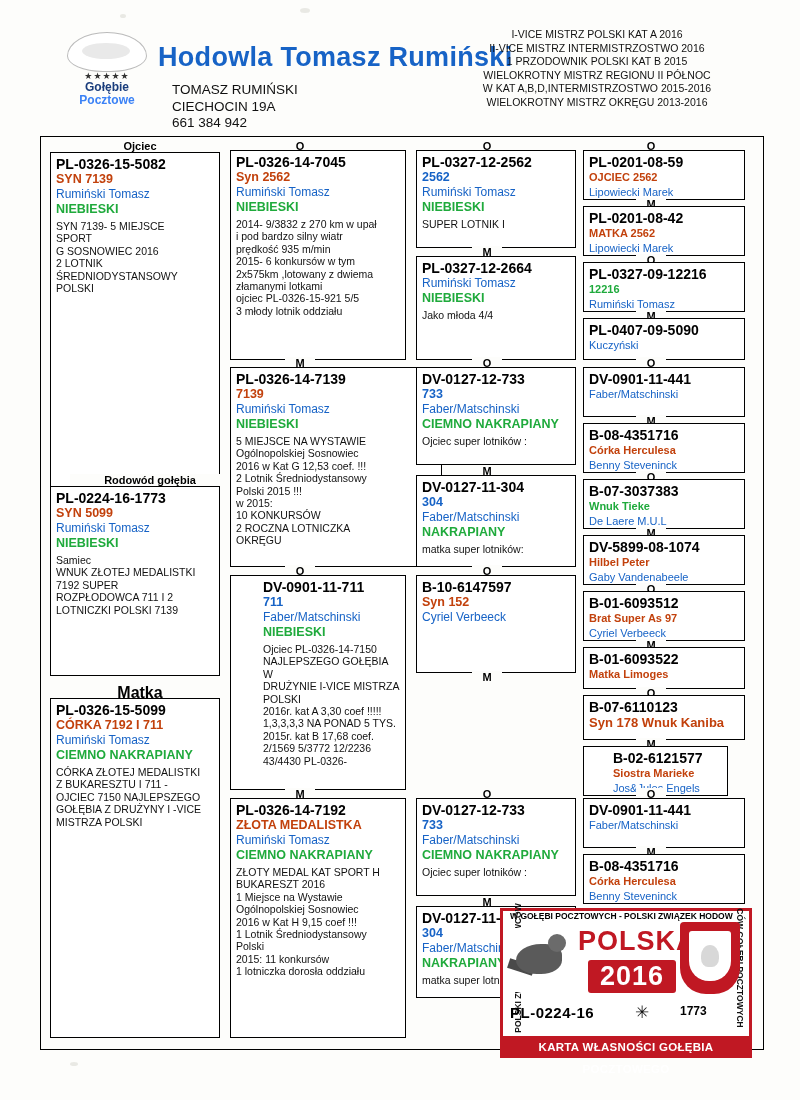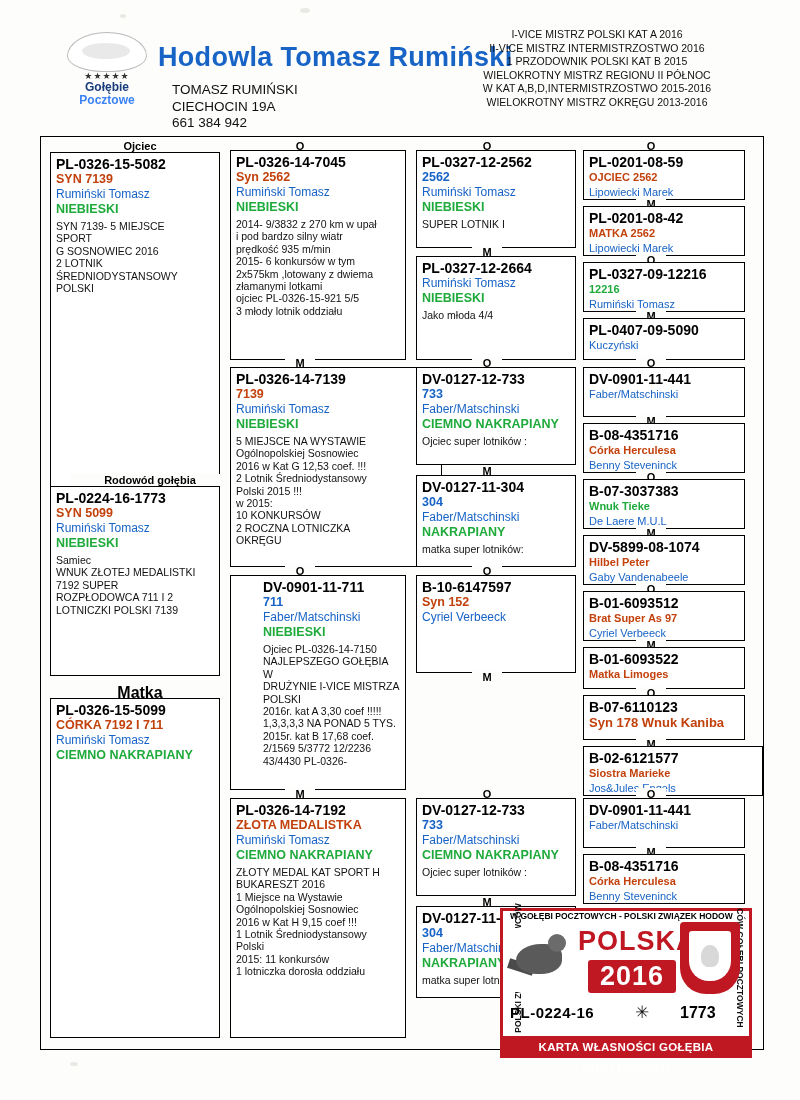--- a/index.html
+++ b/index.html
@@ -81,21 +81,21 @@
   }
   .stamp .year{
     position:absolute;left:88px;top:52px;font-size:27px;font-weight:bold;color:#fff;
     background:#c01823;padding:1px 12px;border-radius:3px;letter-spacing:1px;
   }
   .stamp .eagle{position:absolute;right:12px;top:14px;width:60px;height:72px;background:#c01823;border-radius:4px 4px 26px 26px;}
   .stamp .eagleinner{position:absolute;left:9px;top:9px;width:42px;height:50px;background:#fff;border-radius:3px 3px 20px 20px;}
   .stamp .eagleb{position:absolute;left:12px;top:14px;width:18px;height:22px;background:#d8d8d8;border-radius:50% 50% 40% 40%;}
   .stamp .ringline{position:absolute;left:10px;top:96px;font-size:15px;font-weight:bold;letter-spacing:.5px;}
   .stamp .snow{position:absolute;left:135px;top:94px;font-size:17px;color:#111;}
-  .stamp .ringno{position:absolute;left:180px;top:96px;font-size:16px;font-weight:bold;}
+  .stamp .ringno{position:absolute;left:180px;top:96px;font-size:12px;font-weight:bold;}
   .stamp .bottombar{position:absolute;left:0;bottom:0;width:100%;height:22px;background:#c01823;color:#fff;font-size:11.5px;font-weight:bold;text-align:center;line-height:22px;letter-spacing:.3px;}
 
   
   .speck{position:absolute;background:#d8d8d2;border-radius:50%;opacity:.55;}
 </style>
 </head>
 <body>
 
 <div id="sheet">
 
@@ -157,20 +157,25 @@
 ROZPŁODOWCA  711 I 2
 LOTNICZKI POLSKI 7139</div>
   </div>
 
   <div class="caplabel bigname" style="left:70px;top:684px;width:130px;">Matka</div>
   <div class="card" style="left:50px;top:698px;width:170px;height:340px;">
     <div class="ring">PL-0326-15-5099</div>
     <div class="nm red">CÓRKA 7192 I 711</div>
     <div class="owner2">Rumiński Tomasz</div>
     <div class="nm green">CIEMNO NAKRAPIANY</div>
+    <div class="note">CÓRKA ZŁOTEJ MEDALISTKI
+Z BUKARESZTU I 711 -
+OJCIEC 7150 NAJLEPSZEGO
+GOŁĘBIA Z DRUŻYNY I -VICE
+MISTRZA POLSKI</div>
   </div>
 
   <div class="caplabel" style="left:285px;top:140px;width:20px;">O</div>
   <div class="card" style="left:230px;top:150px;width:176px;height:210px;">
     <div class="ring">PL-0326-14-7045</div>
     <div class="nm red">Syn 2562</div>
     <div class="owner2">Rumiński Tomasz</div>
     <div class="nm green">NIEBIESKI</div>
     <div class="note">2014-  9/3832 z 270 km w upał
 i pod bardzo silny wiatr
@@ -362,21 +367,21 @@
     <div class="nm red" style="font-size:11px;">Matka Limoges</div>
   </div>
 
   <div class="caplabel" style="left:636px;top:687px;width:20px;">O</div>
   <div class="card" style="left:583px;top:695px;width:162px;height:45px;">
     <div class="ring">B-07-6110123</div>
     <div class="nm red" style="font-size:13px;">Syn 178  Wnuk Kaniba</div>
   </div>
 
   <div class="caplabel" style="left:636px;top:738px;width:20px;">M</div>
-  <div class="card" style="left:583px;top:746px;width:180px;height:50px;">
+  <div class="card" style="left:583px;top:746px;width:145px;height:50px;padding-left:24px;">
     <div class="ring">B-02-6121577</div>
     <div class="nm red" style="font-size:11px;">Siostra Marieke</div>
     <div class="owner2" style="font-size:11px;">Jos&amp;Jules Engels</div>
   </div>
 
   <div class="caplabel" style="left:636px;top:788px;width:20px;">O</div>
   <div class="card" style="left:583px;top:798px;width:162px;height:50px;">
     <div class="ring">DV-0901-11-441</div>
     <div class="owner2" style="font-size:11px;">Faber/Matschinski</div>
   </div>

